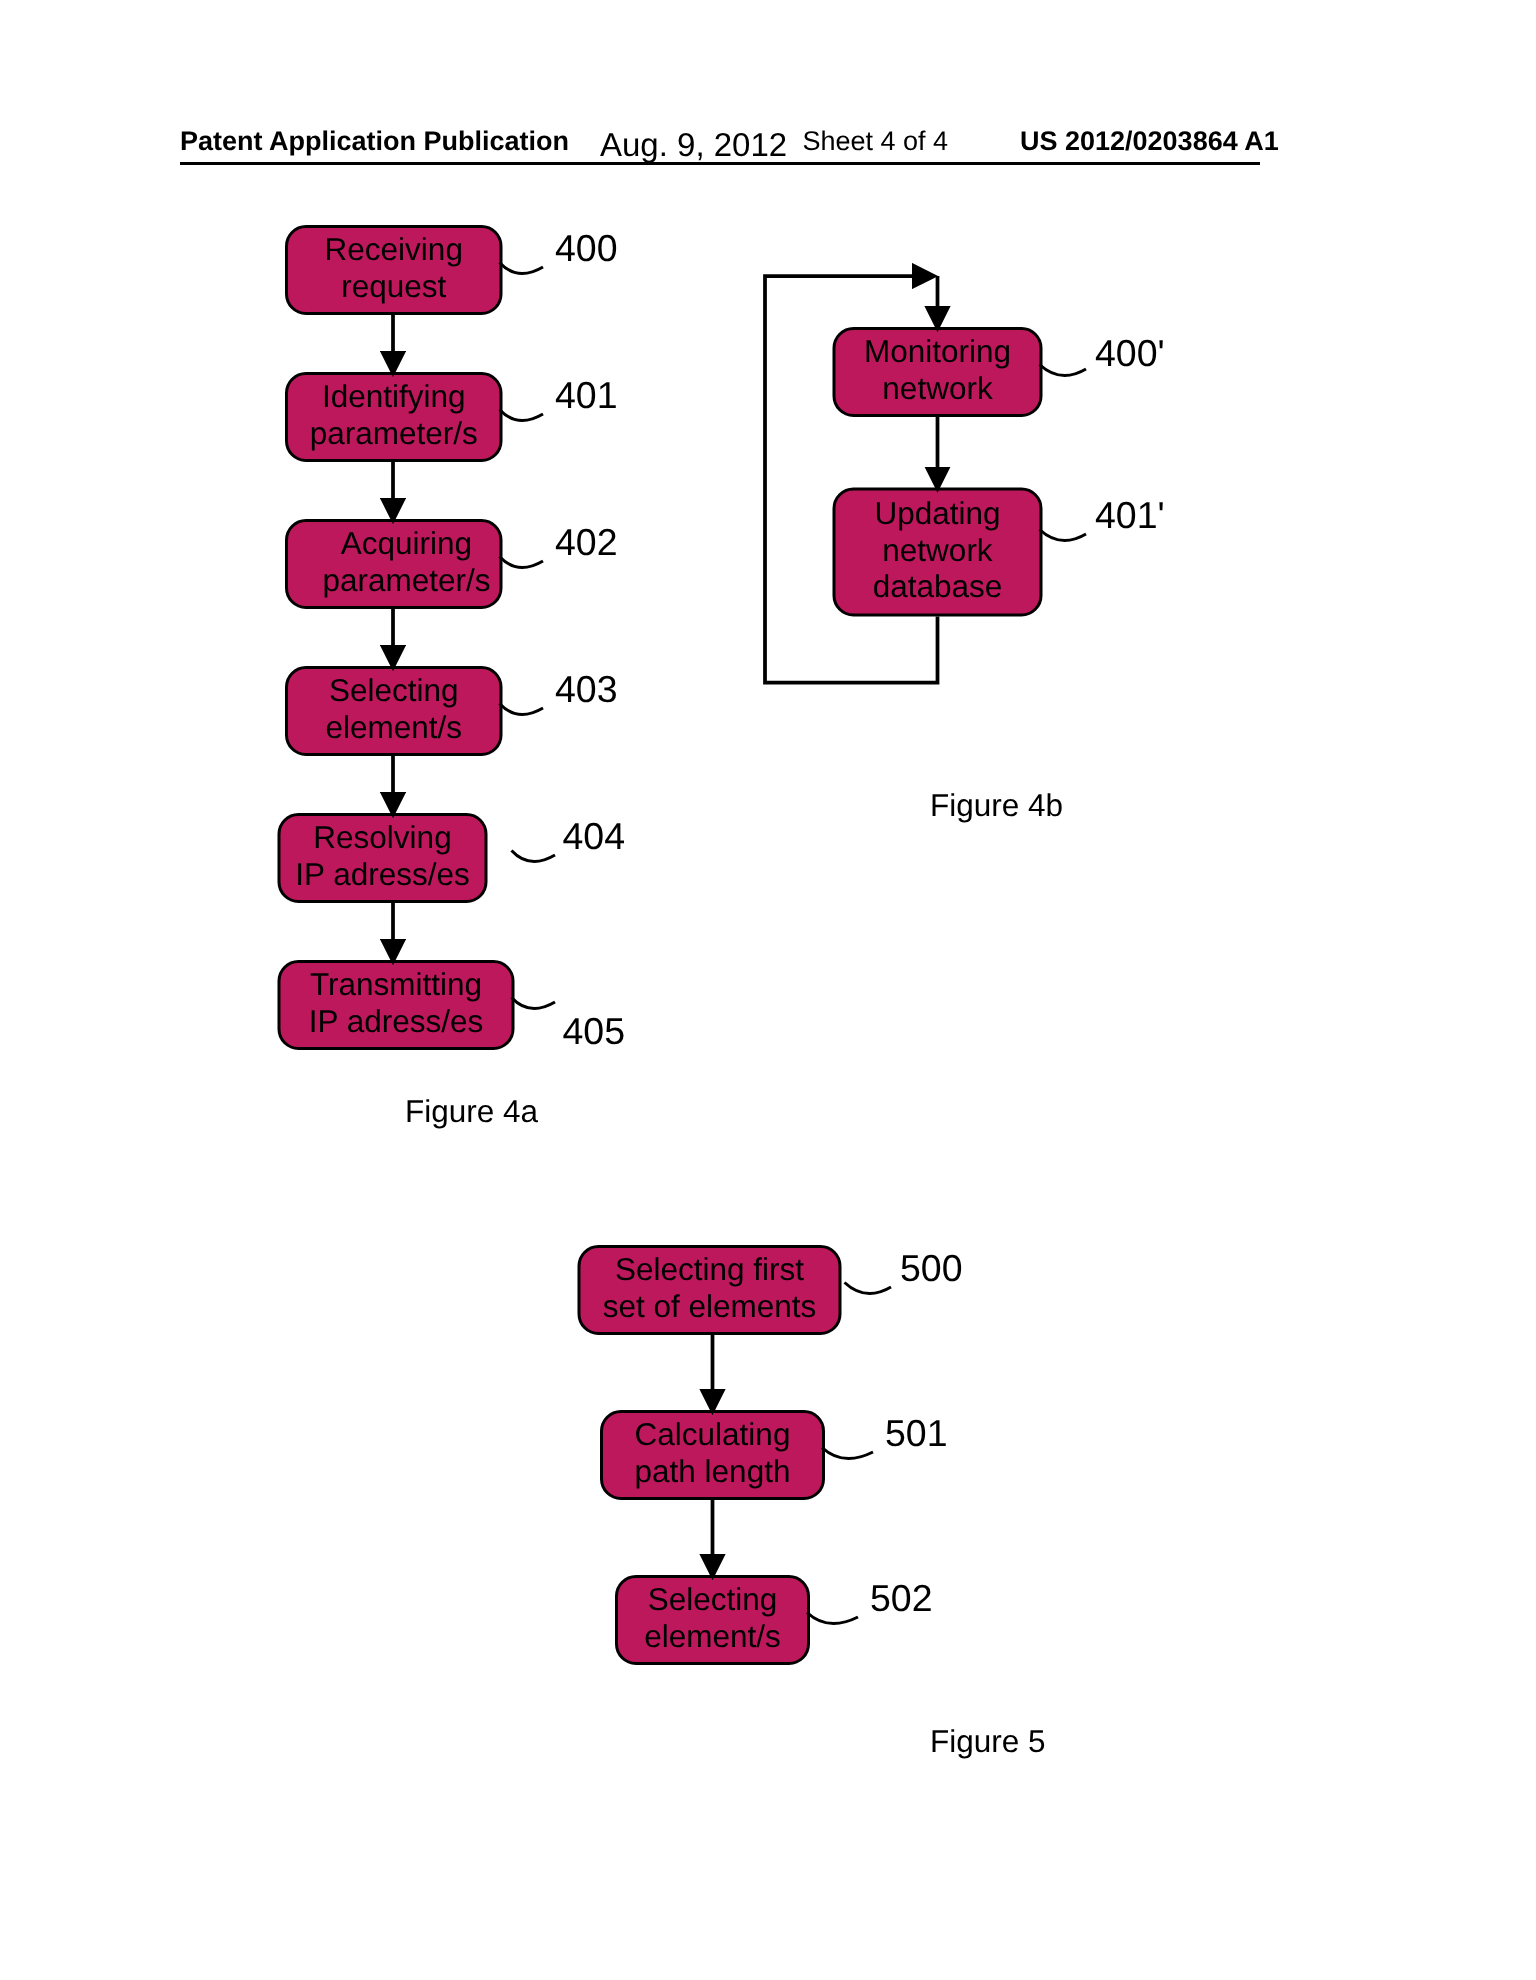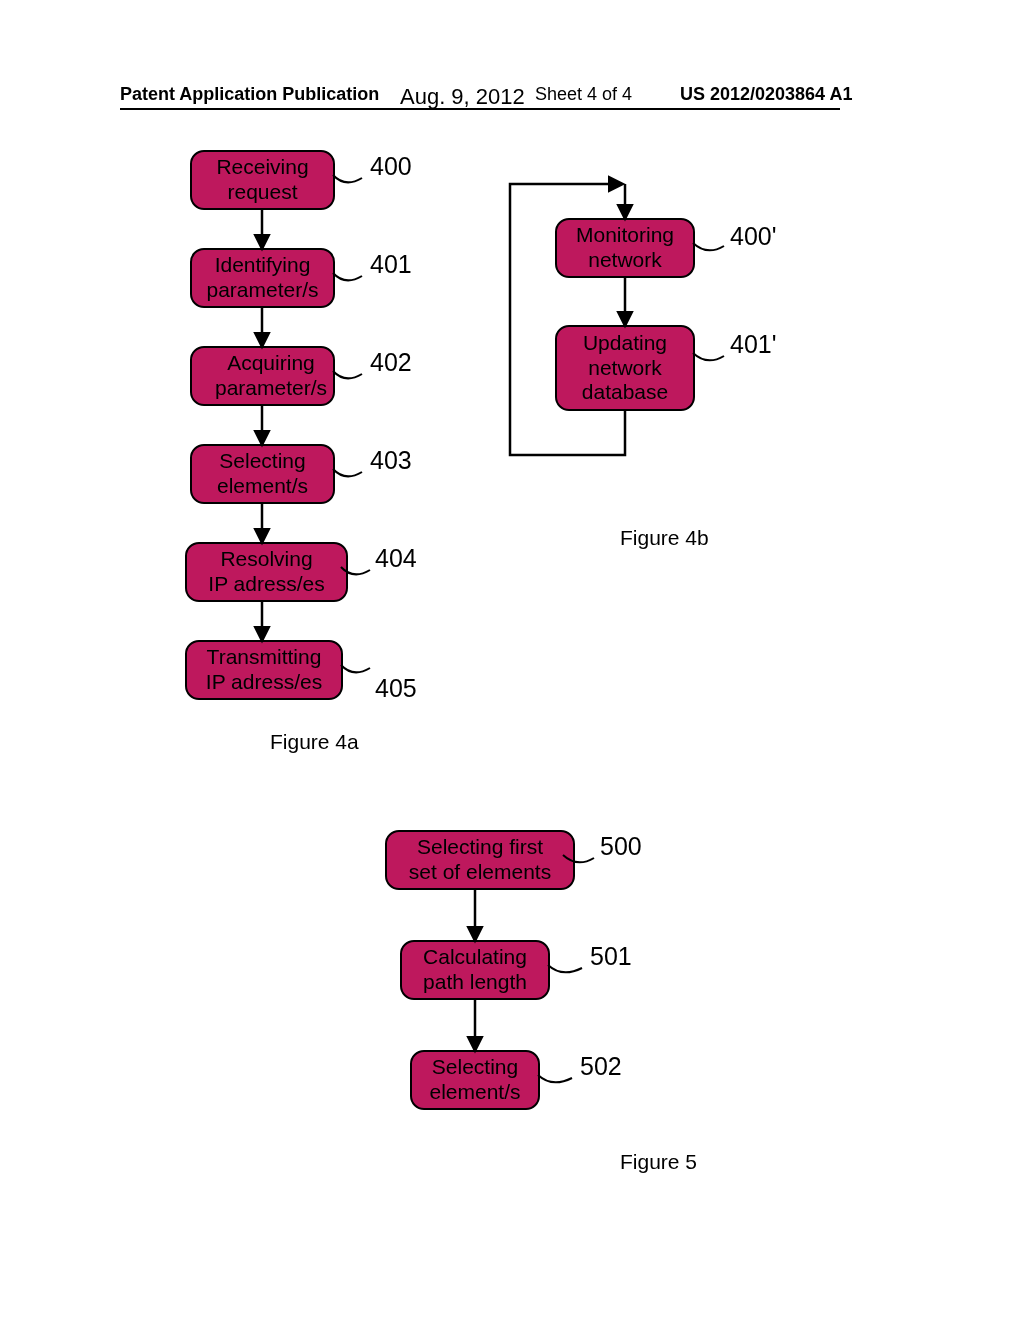--- a/index.html
+++ b/index.html
@@ -83,21 +83,21 @@
   <div class="box" style="left:190px; top:346px; width:145px; height:60px;justify-content:flex-end;">
       <span>Acquiring<br>parameter/s</span>
     </div>
   <div class="lbl" style="left:370px; top:348px;">402</div>
 
   <div class="box" style="left:190px; top:444px; width:145px; height:60px;">
       <span>Selecting<br>element/s</span>
     </div>
   <div class="lbl" style="left:370px; top:446px;">403</div>
 
-  <div class="box" style="left:185px; top:542px; width:163px; height:60px;">
+  <div class="box" style="left:185px; top:542px; width:140px; height:60px;">
       <span>Resolving<br>IP adress/es</span>
     </div>
   <div class="lbl" style="left:375px; top:544px;">404</div>
 
   <div class="box" style="left:185px; top:640px; width:158px; height:60px;">
       <span>Transmitting<br>IP adress/es</span>
     </div>
   <div class="lbl" style="left:375px; top:642px;margin-top:32px;">405</div>
 
   <div class="figcap" style="left:270px; top:730px;">Figure 4a</div>
@@ -107,21 +107,21 @@
     </div>
   <div class="lbl" style="left:730px; top:222px;">400'</div>
 
   <div class="box" style="left:555px; top:325px; width:140px; height:86px;">
       <span>Updating<br>network<br>database</span>
     </div>
   <div class="lbl" style="left:730px; top:330px;">401'</div>
 
   <div class="figcap" style="left:620px; top:490px;margin-top:36px;">Figure 4b</div>
 
-  <div class="box" style="left:385px; top:830px; width:190px; height:60px;">
+  <div class="box" style="left:385px; top:830px; width:176px; height:60px;">
       <span>Selecting first<br>set of elements</span>
     </div>
   <div class="lbl" style="left:600px; top:832px;">500</div>
 
   <div class="box" style="left:400px; top:940px; width:150px; height:60px;">
       <span>Calculating<br>path length</span>
     </div>
   <div class="lbl" style="left:590px; top:942px;">501</div>
 
   <div class="box" style="left:410px; top:1050px; width:130px; height:60px;">

